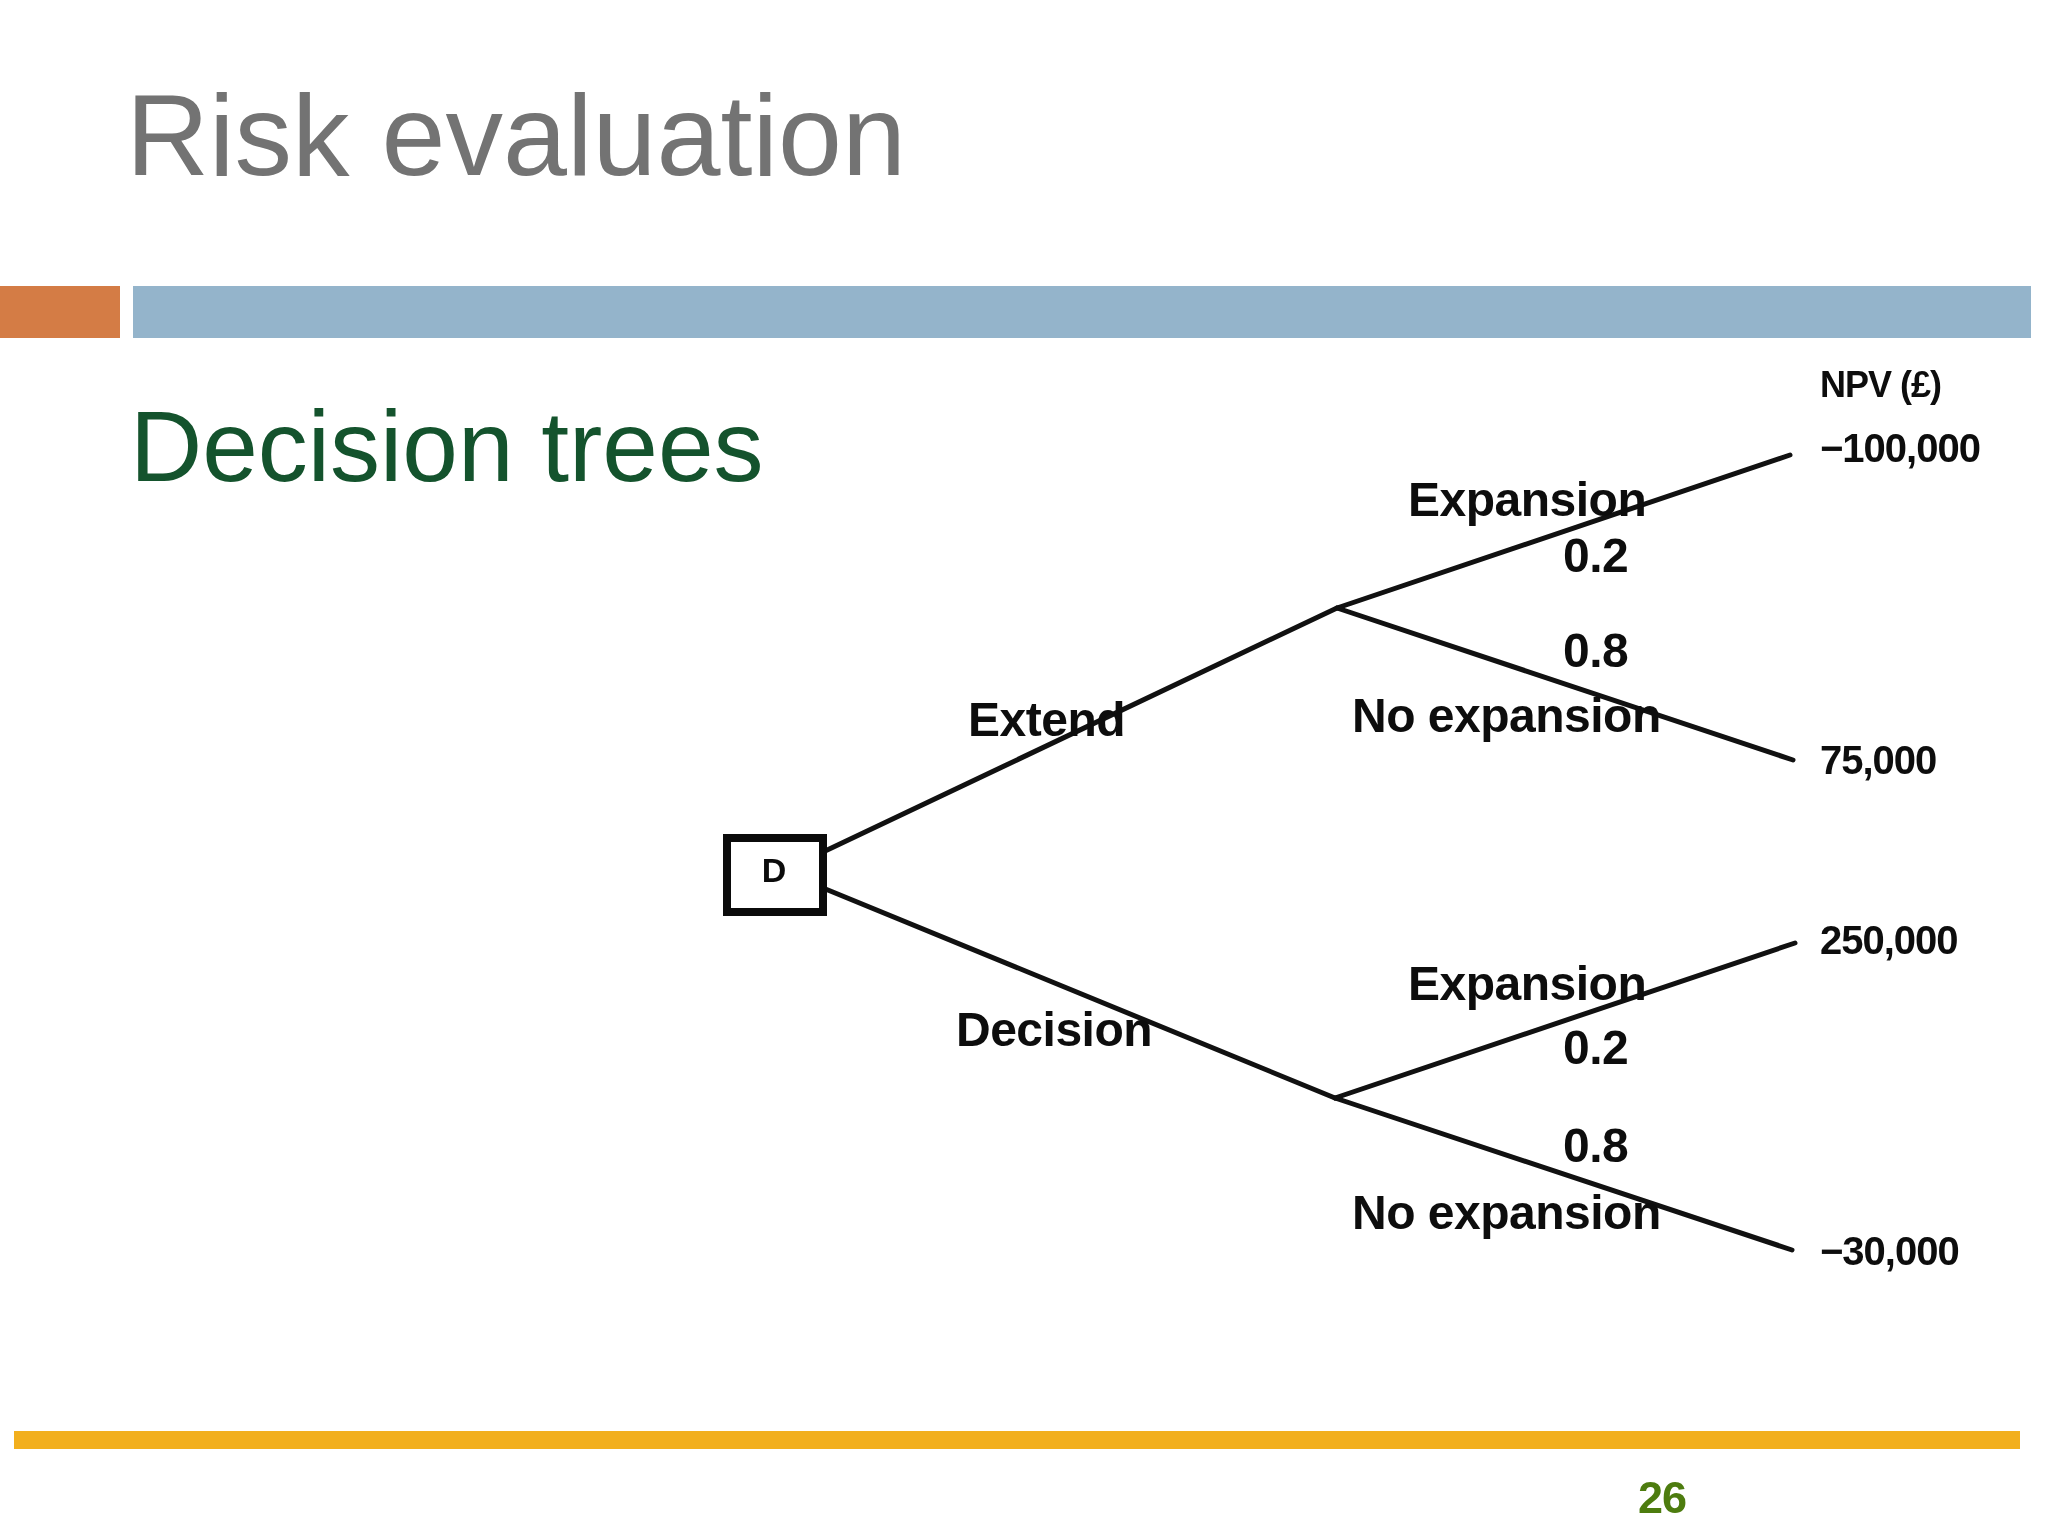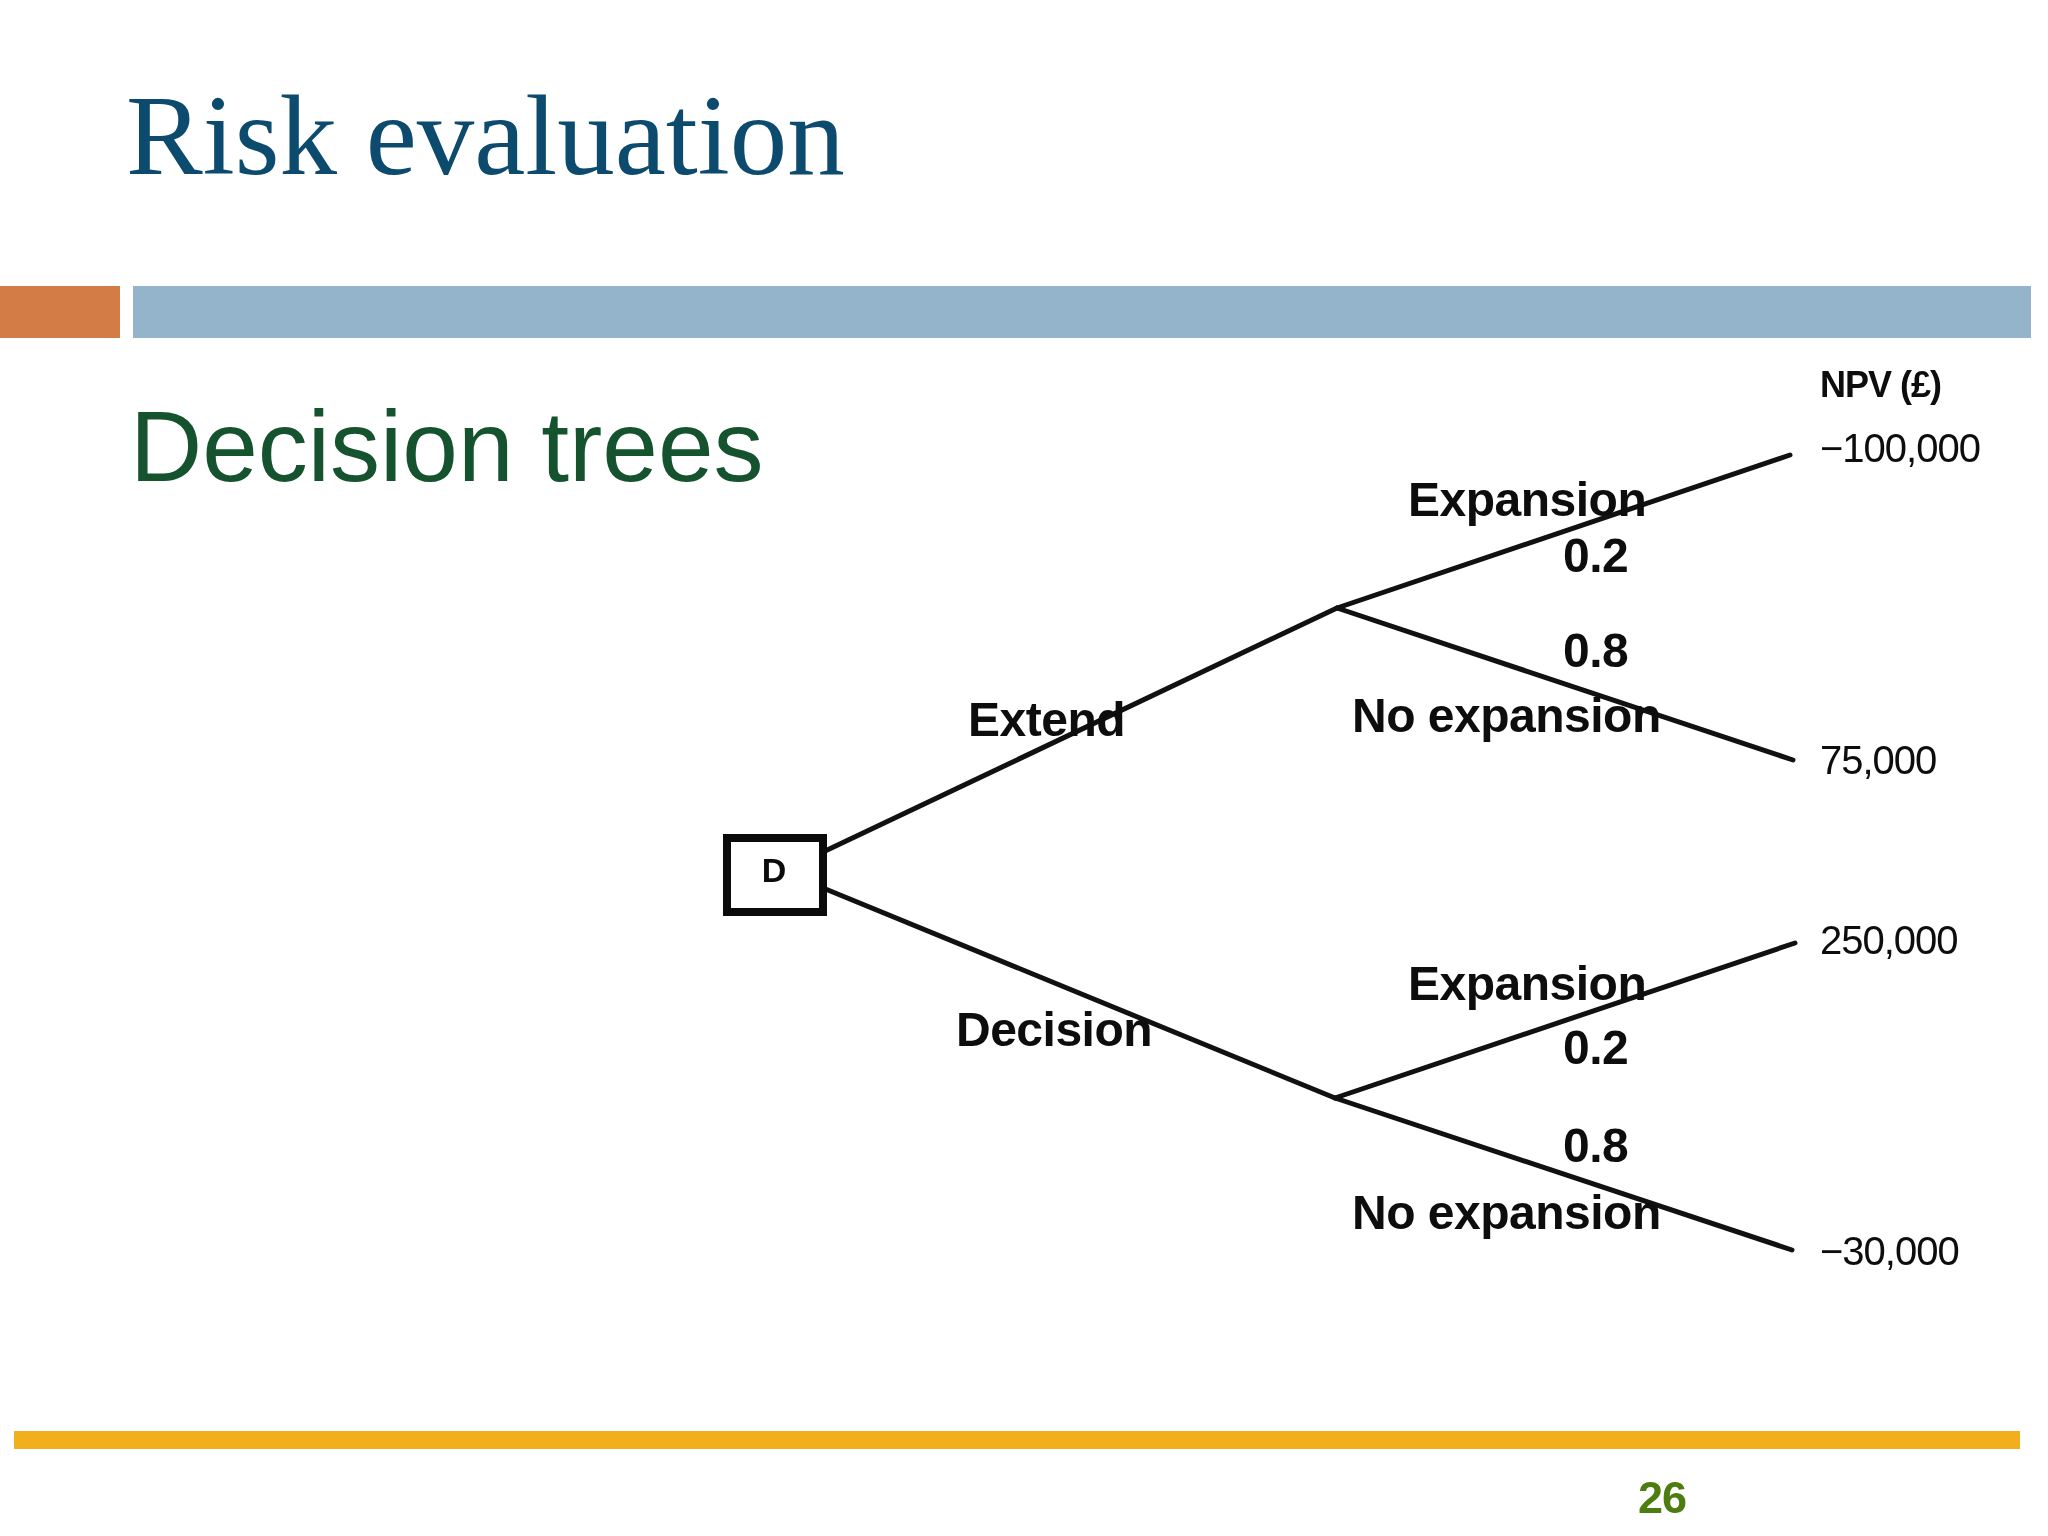--- a/index.html
+++ b/index.html
@@ -6,38 +6,38 @@
   body {
     width: 2048px; height: 1536px;
     position: relative;
     background: #ffffff;
     overflow: hidden;
     font-family: "Liberation Sans", sans-serif;
   }
   .slide { position: absolute; inset: 0; }
   .title {
     position: absolute; left: 126px; top: 78px;
-    font-family: Liberation Serif, serif;
-    font-size: 115px; line-height: 1; color: #0c4a6e;
+    font-family: Liberation Sans, sans-serif;
+    font-size: 115px; line-height: 1; color: #737373;
     white-space: nowrap;
   }
   .subtitle {
     position: absolute; left: 130px; top: 396px;
     font-family: Liberation Sans, sans-serif;
     font-size: 100px; line-height: 1; color: #14532d;
     white-space: nowrap;
   }
   svg.layer { position: absolute; left: 0; top: 0; }
   .tree-label, .tree-value {
     position: absolute; color: #0d0d0d;
     line-height: 1; white-space: nowrap;
     letter-spacing: -0.5px;
   }
   .tree-label { font-size: 48px; font-weight: 600; }
-  .tree-value { font-size: 40px; font-weight: 400; letter-spacing: -1px; }
+  .tree-value { font-size: 40px; font-weight: 700; letter-spacing: -1px; }
   .npv-header { font-size: 36px; font-weight: 700; }
   .page-number {
     position: absolute; left: 1638px; top: 1472px;
     font-size: 45px; font-weight: 700; letter-spacing: -1px;
     color: #4d7c0f;
   }
 </style>
 </head>
 <body>
 

